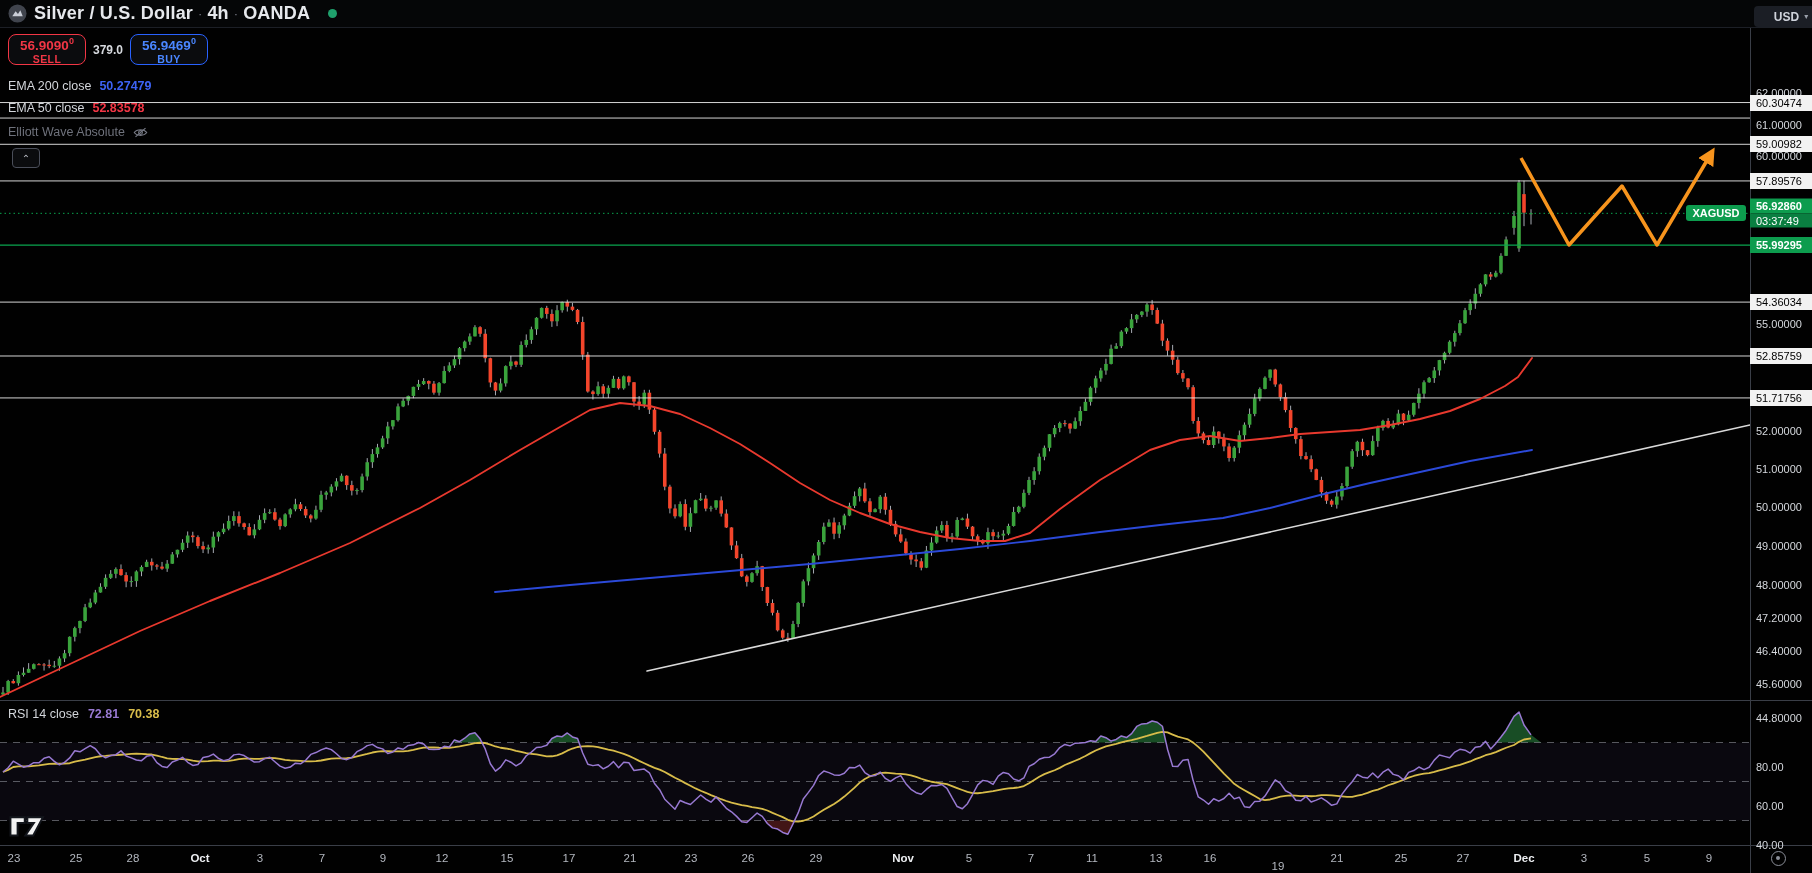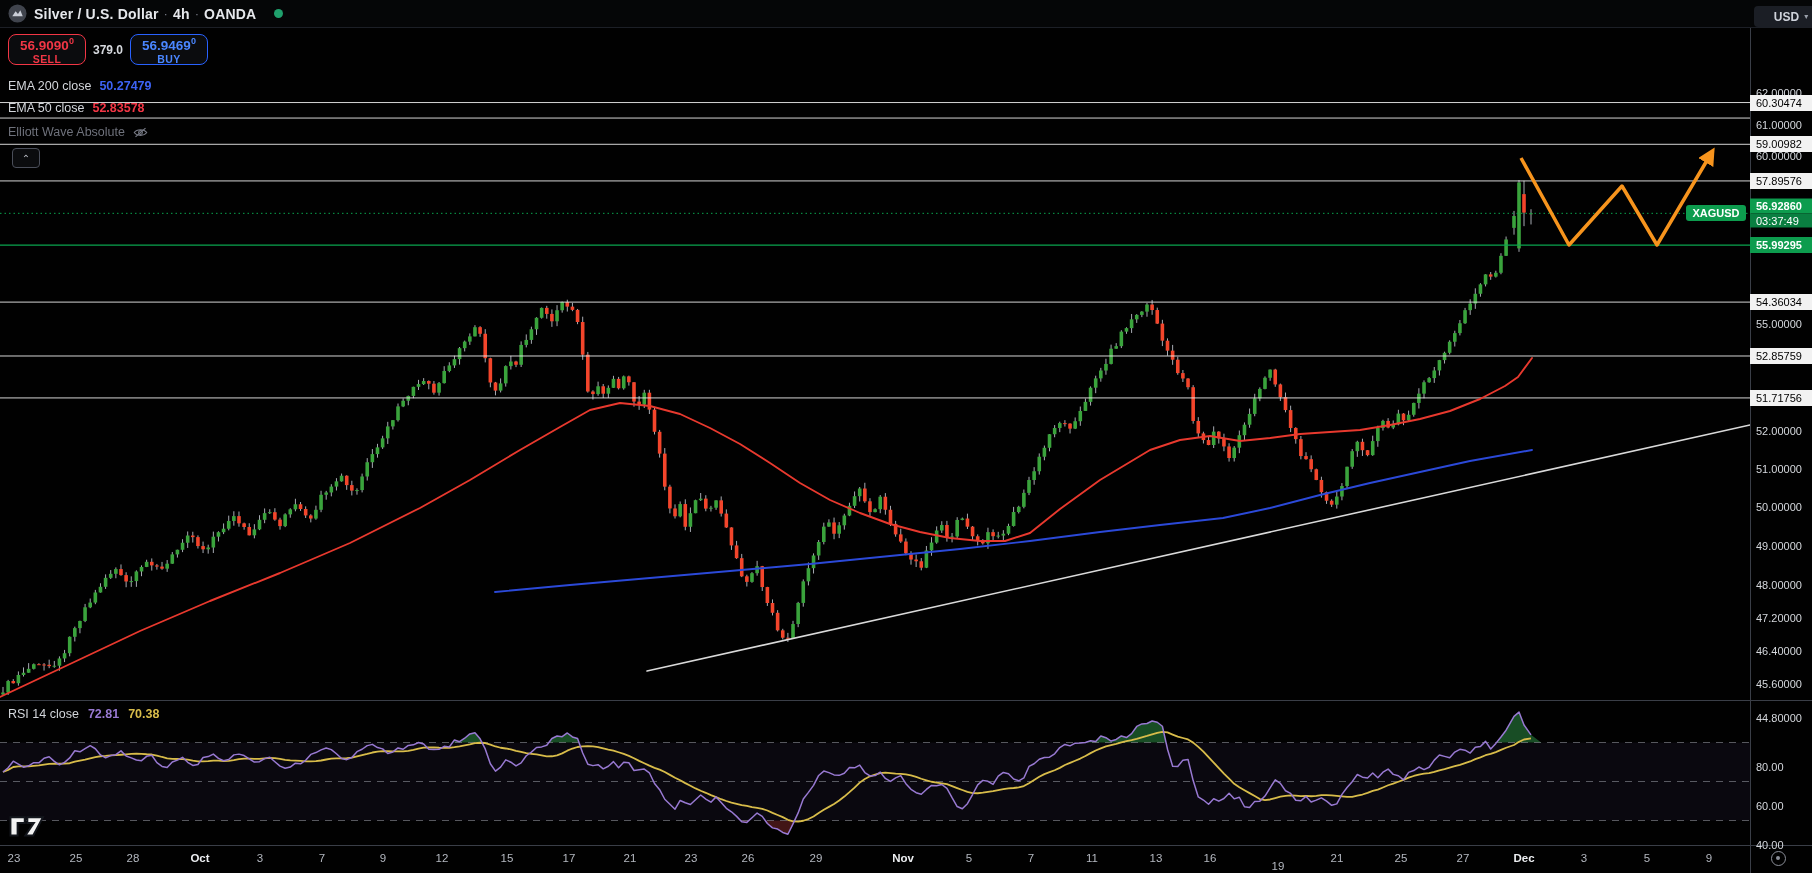--- a/index.html
+++ b/index.html
@@ -2,21 +2,21 @@
 <html><head>
 <meta charset="utf-8">
 <style>
   html,body{margin:0;padding:0;background:#000;}
   #app{position:relative;width:1812px;height:873px;background:#010101;overflow:hidden;
        font-family:"Liberation Sans","DejaVu Sans",sans-serif;-webkit-font-smoothing:antialiased;}
   
   #header{position:absolute;left:0;top:0;width:1812px;height:28px;background:#050607;
           border-bottom:1px solid #1c1f26;display:flex;align-items:center;padding-left:8px;box-sizing:border-box;z-index:30;}
   #header .sym-icon{width:19px;height:19px;margin-right:7px;flex:0 0 auto;}
-  .title-seg{color:#e6e8ec;font-size:14px;font-weight:700;letter-spacing:.2px;}
+  .title-seg{color:#e6e8ec;font-size:18px;font-weight:700;letter-spacing:.2px;}
   .title-dot{color:#787b86;font-size:13px;margin:0 5px;font-weight:400;}
   .status-dot{width:9px;height:9px;border-radius:50%;background:#1fa06c;margin:0 14px 0 18px;}
   .ohlc{display:flex;align-items:center;gap:9px;font-size:12.5px;font-weight:600;color:#2aa94f;}
   .ohlc span{white-space:nowrap;}
   
   svg.pane{position:absolute;left:0;z-index:5;}
   #price-svg{top:28px;}
   #rsi-svg{top:700px;}
   .sep-h{position:absolute;left:0;width:1812px;height:1px;background:#3a3e47;z-index:20;}
   .sep-v{position:absolute;top:28px;left:1750px;width:1px;height:845px;background:#3a3e47;z-index:20;}

